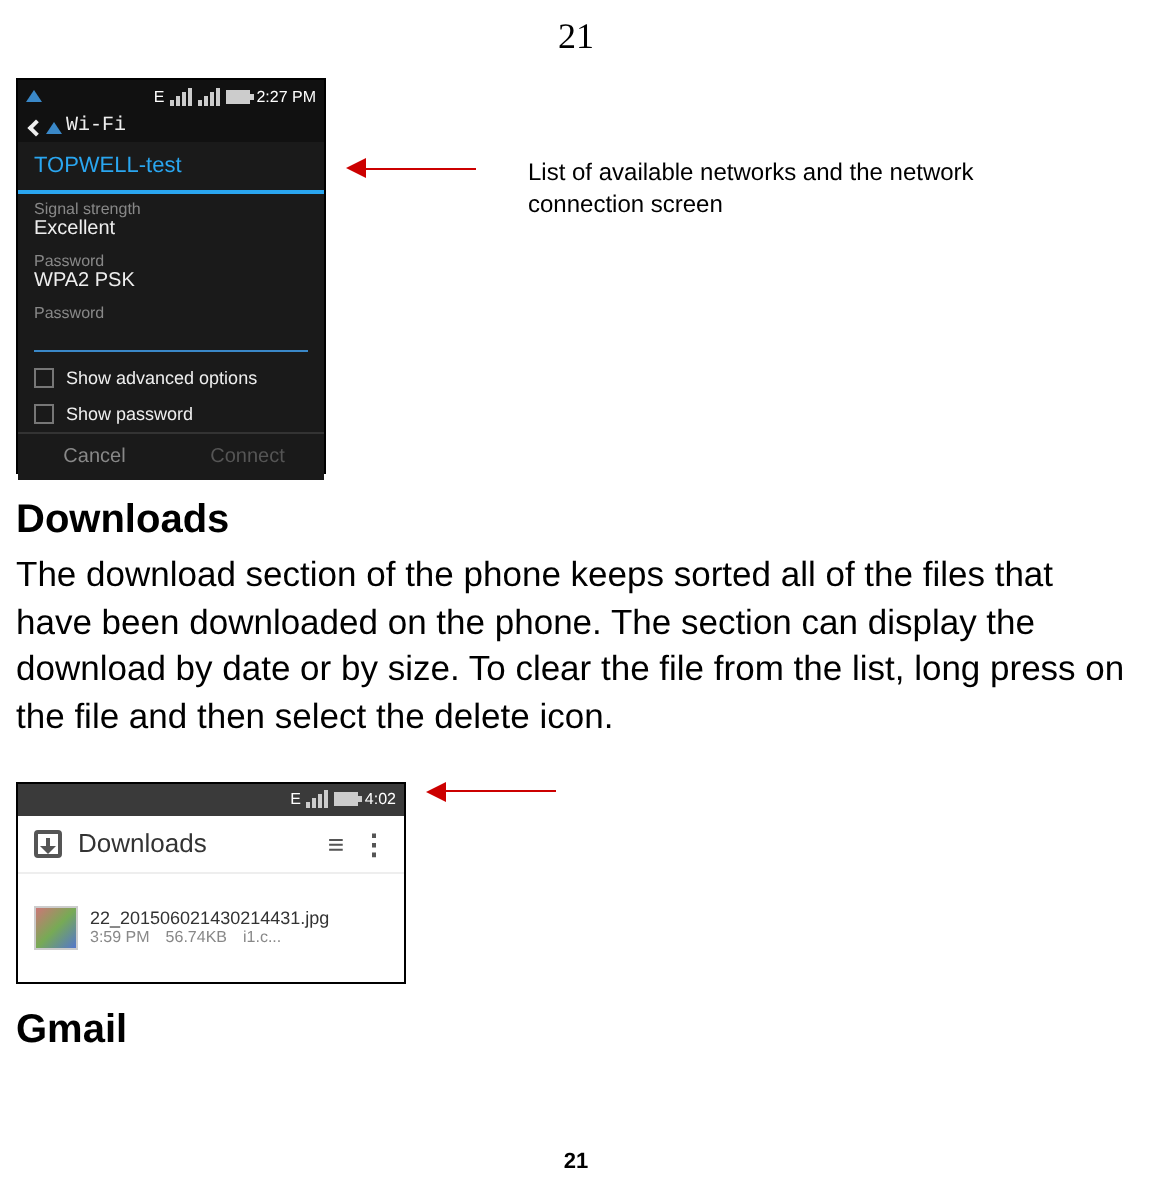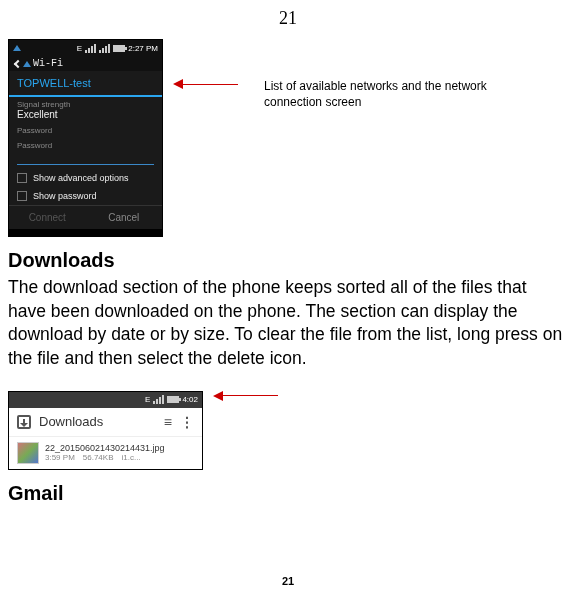--- a/index.html
+++ b/index.html
@@ -147,21 +147,21 @@
     width:14px;height:14px;border:2px solid #555;border-radius:2px;position:relative;display:inline-block;
   }
   .dl-header .dl-icon::after{content:"";position:absolute;left:4px;top:2px;width:2px;height:6px;background:#555;}
   .dl-header .dl-icon::before{content:"";position:absolute;left:1px;top:6px;width:0;height:0;border-left:4px solid transparent;border-right:4px solid transparent;border-top:4px solid #555;}
   .dl-header .title { font-size:13px; flex:1; color:#333;}
   .dl-header .sort-icon { font-size:14px; color:#555;}
   .dl-header .menu-icon { font-size:14px; color:#555; font-weight:bold;}
   .dl-item {
     display:flex;
     gap:6px;
-    padding:5px 8px;
+    padding:16px 8px;
     align-items:center;
     font-size:9px;
     background:#fff;
   }
   .thumb {
     width:22px;height:22px;
     background:linear-gradient(135deg,#c77,#7a5,#57c);
     border:1px solid #ccc;
     flex-shrink:0;
   }
@@ -217,36 +217,37 @@
       <span>Wi-Fi</span>
     </div>
     <div class="dialog">
       <div class="dialog-title">TOPWELL-test</div>
       <div class="field">
         <div class="lbl">Signal strength</div>
         <div class="val">Excellent</div>
       </div>
       <div class="field">
         <div class="lbl">Password</div>
+        <div class="val">WPA2 PSK</div>
       </div>
       <div class="field">
         <div class="lbl">Password</div>
       </div>
       <div class="pw-input"></div>
       <div class="chk-row">
         <span class="chk"></span>
         <span>Show advanced options</span>
       </div>
       <div class="chk-row">
         <span class="chk"></span>
         <span>Show password</span>
       </div>
       <div class="dialog-btns">
+        <div class="btn ok">Cancel</div>
         <div class="btn disabled">Connect</div>
-        <div class="btn ok">Cancel</div>
       </div>
     </div>
   </div>
   <div class="annotations-col wifi-annot">
     <div class="arrow">
       <div class="arrow-head"></div>
         <div class="arrow-line"></div>
     </div>
     <div class="annotation">List of available networks and the network connection screen</div>
   </div>

